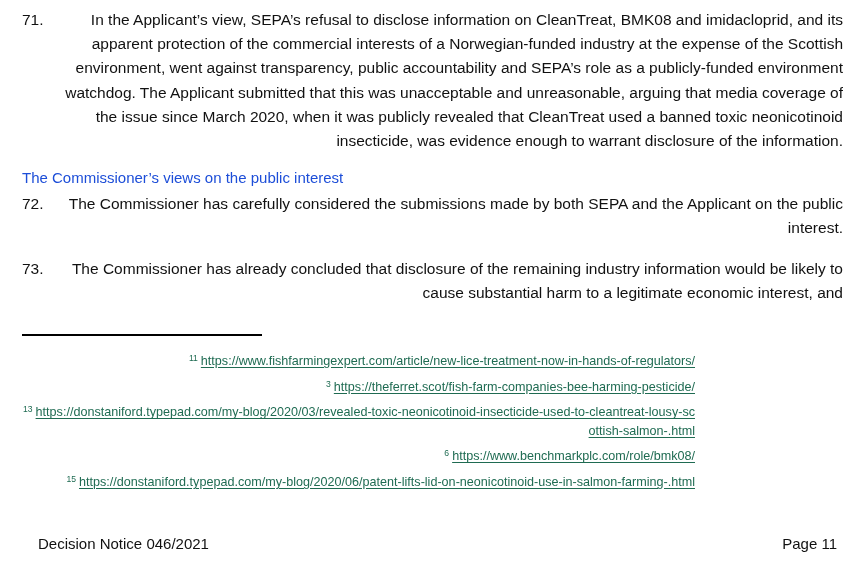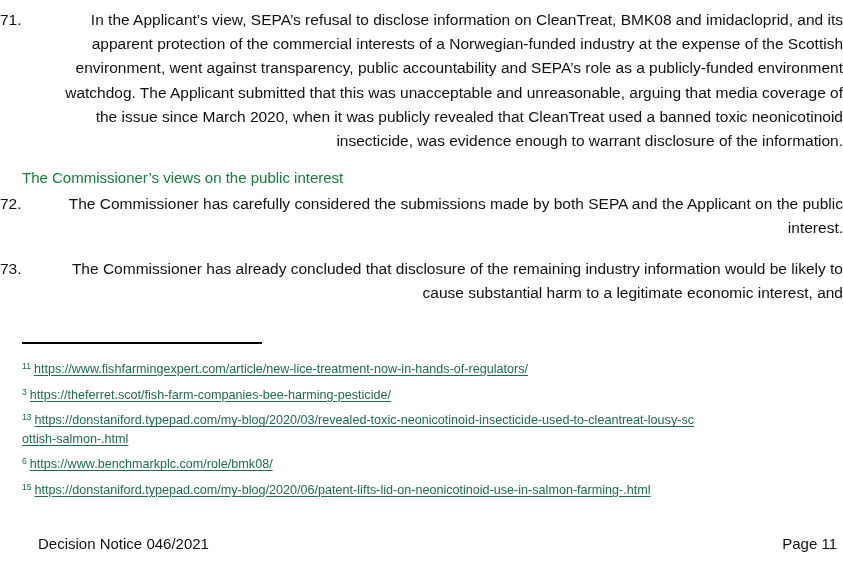--- a/index.html
+++ b/index.html
@@ -26,48 +26,50 @@
   
   .para {
     display: flex;
     align-items: flex-start;
     margin: 0 0 14px 0;
     padding: 0;
   }
   .para .num {
     width: 48px;
     flex: 0 0 48px;
+    padding-left: 22px;
     box-sizing: border-box;
     font-size: 15.5px;
     line-height: 24.2px;
     color: #111111;
   }
   .para .body {
     flex: 1 1 auto;
     font-size: 15.5px;
     line-height: 24.2px;
     color: #111111;
     text-align: right;
   }
 
   
   .section-heading {
     margin: 0 0 3px 22px;
     font-size: 15px;
     line-height: 22px;
-    color: #15803d;
+    color: #1d4ed8;
     font-weight: normal;
   }
 
   
   .footnote-area {
     position: absolute;
     left: 0;
-    top: 342px;
+    top: 334px;
     width: 711px;
+    text-align: right;
   }
   .footnote-rule {
     margin-left: 22px;
     width: 240px;
     height: 0;
     border-top: 2px solid #000000;
   }
   .footnotes {
     margin-top: 13px;
     padding-left: 22px;

